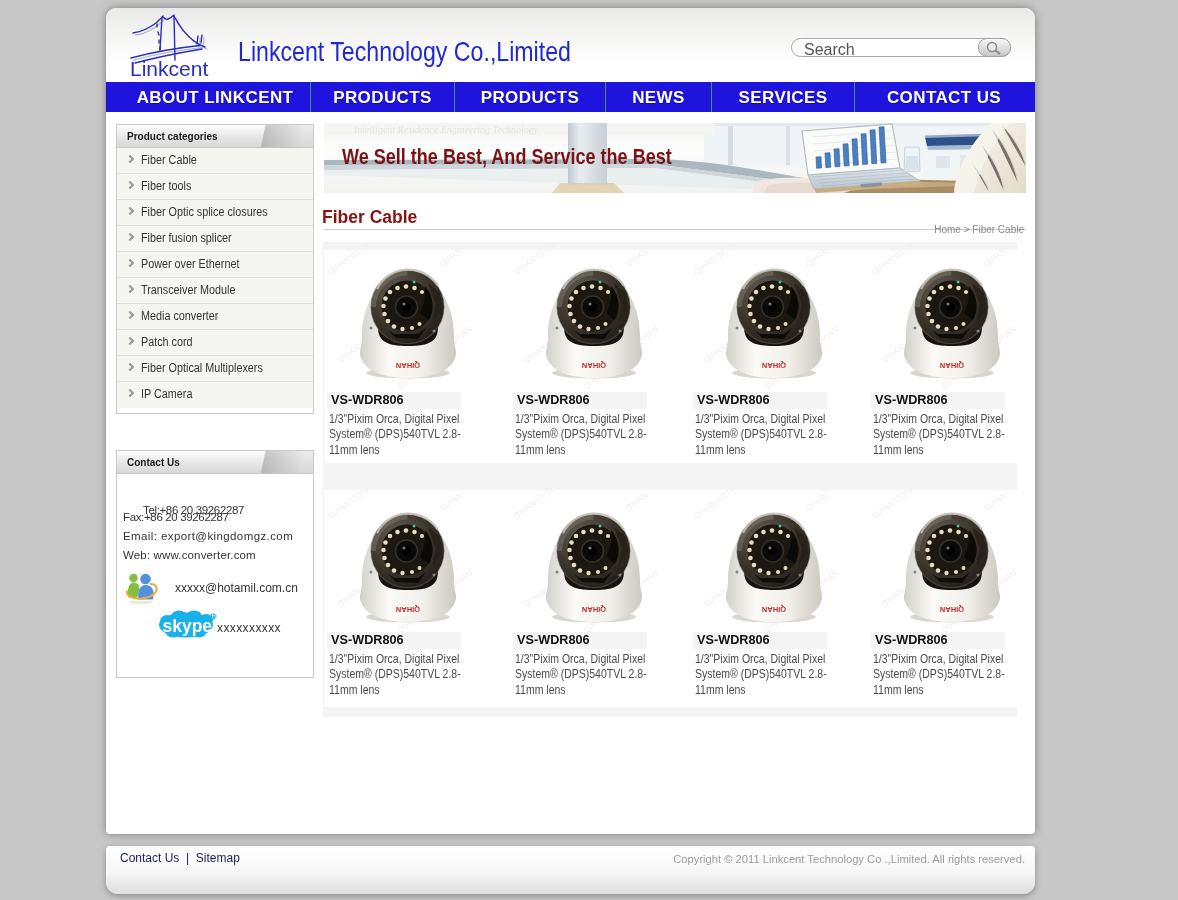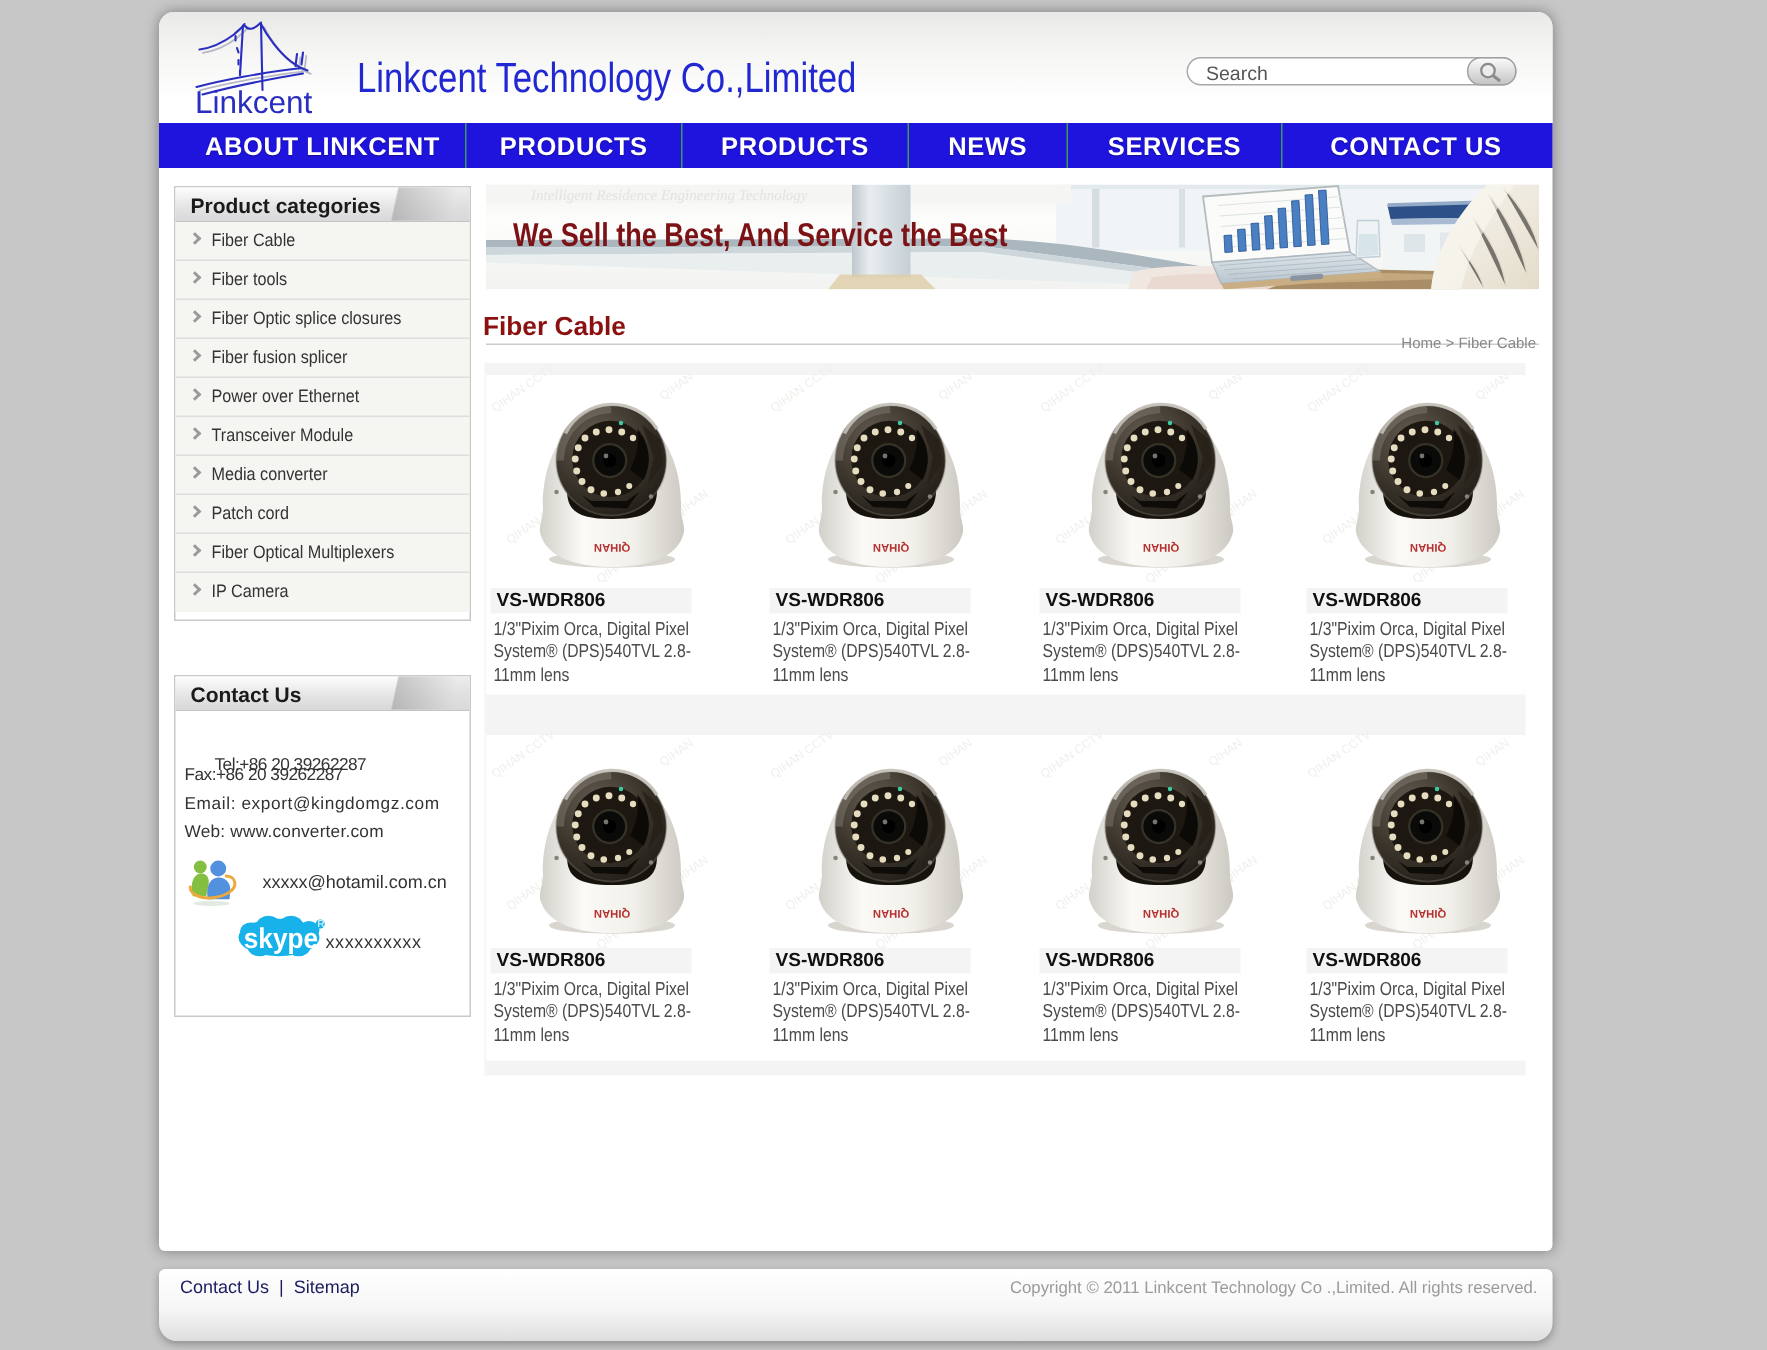--- a/index.html
+++ b/index.html
@@ -3,29 +3,29 @@
 <meta charset="utf-8">
 <style>
 * { margin:0; padding:0; box-sizing:border-box; }
 html,body { width:1178px; height:900px; background:#c7c7c7; font-family:"Liberation Sans", sans-serif; overflow:hidden; }
 #wrap { position:absolute; left:106px; top:8px; width:929px; height:826px; background:#ffffff; border-radius:10px 10px 4px 4px; box-shadow:0 0 9px rgba(0,0,0,0.38); }
 
 #header { position:absolute; left:0; top:0; width:929px; height:74px; background:linear-gradient(180deg,#e9e9e7 0%,#f6f6f5 40%,#ffffff 80%); border-radius:10px 10px 0 0; }
 #logo { position:absolute; left:22px; top:2px; }
 #title { position:absolute; left:132px; top:30px; font-size:28px; color:#2128d2; transform:scaleX(0.827); transform-origin:left top; white-space:nowrap; line-height:28px;}
 #search { position:absolute; left:685px; top:30px; width:220px; height:19px; background:#ffffff; border:1px solid #a8a8a8; border-radius:10px; }
-#search .txt { position:absolute; left:12px; top:2px; font-size:13px; color:#555; }
+#search .txt { position:absolute; left:12px; top:2px; font-size:16px; color:#555; }
 #search .btn { position:absolute; right:-1px; top:-1px; width:33px; height:19px; border-radius:9px; background:linear-gradient(180deg,#fafafa,#c5c5c5); border:1px solid #a0a0a0; }
 
 #nav { position:absolute; left:0; top:74px; width:929px; height:30px; background:#1f14dd; }
 #nav .it { float:left; height:30px; line-height:31px; text-align:center; color:#ffffff; font-weight:bold; font-size:17px; letter-spacing:0.4px; border-right:1px solid #3f9a55; text-shadow:0 1px 1px rgba(0,0,40,0.4); }
 #nav .it.last { border-right:none; }
 
 .sbox { position:absolute; left:10px; width:198px; border:1px solid #c9c9c9; background:#ffffff; }
-.sbox .hd { height:23px; line-height:24px; padding-left:10px; font-size:14px; font-weight:bold; color:#1a1a1a;
+.sbox .hd { height:23px; line-height:24px; padding-left:10px; font-size:10px; font-weight:bold; color:#1a1a1a;
   background:linear-gradient(180deg,#fdfdfd 0%,#e6e6e6 55%,#d8d8d8 100%); position:relative; overflow:hidden; border-bottom:1px solid #c5c5c5;}
 .sbox .hd i { position:absolute; right:-20px; top:-14px; width:110px; height:40px; background:linear-gradient(115deg, rgba(160,160,160,0) 38%, rgba(148,148,150,0.5) 39%, rgba(216,216,218,0.45) 72%); transform:rotate(-13deg); }
 #cats { top:116px; }
 #cats ul { list-style:none; padding-bottom:5px; }
 #cats li { height:26px; background:#f5f5f2; border-bottom:1px solid #dedede; font-size:12px; color:#333; position:relative; }
 #cats li:last-child { border-bottom:none; }
 #cats li .tx { position:absolute; left:24px; top:6px; line-height:13px; transform:scaleX(0.9); transform-origin:left top; white-space:nowrap; }
 #cats li .ar { position:absolute; left:10px; top:8px; width:6px; height:6px; border-right:2px solid #9a9a9a; border-bottom:2px solid #9a9a9a; transform:rotate(-45deg); }
 #contact { top:442px; height:228px; }
 #contact .bd { position:relative; height:200px; font-size:11.5px; color:#333; }

